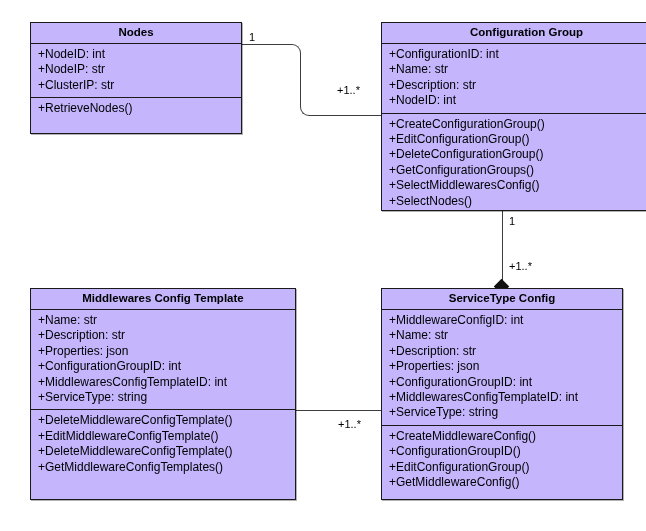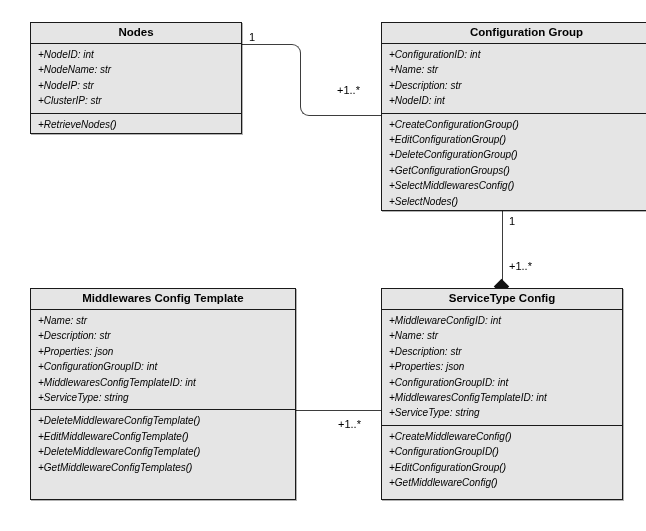--- a/index.html
+++ b/index.html
@@ -14,47 +14,46 @@
   #canvas {
     position: relative;
     width: 646px;
     height: 531px;
     background: #ffffff;
     overflow: hidden;
   }
   .uml-class {
     position: absolute;
     box-sizing: border-box;
-    background: #e5e5e5;
+    background: #c4b5fd;
     border: 1.5px solid #1a1a1a;
     box-shadow: 1px 1px 0 rgba(0,0,0,0.30);
   }
   .uml-title {
     text-align: center;
     font-weight: bold;
     font-size: 11.5px;
     color: #000000;
     padding: 3px 4px 4px 4px;
     line-height: 13px;
     border-bottom: 1.5px solid #1a1a1a;
     white-space: nowrap;
   }
   .uml-compartment {
     padding: 3px 0 4px 0;
   }
   .uml-compartment.divided {
     border-top: 1.5px solid #1a1a1a;
   }
   .uml-row {
-    font-size: 10px;
+    font-size: 12px;
     color: #000000;
     line-height: 15.4px;
     padding: 0 0 0 7px;
     white-space: nowrap;
-    font-style: italic;
   }
   
   .edge-h {
     position: absolute;
     height: 0;
     border-top: 1.3px solid #3d3d3d;
   }
   .edge-v {
     position: absolute;
     width: 0;
@@ -112,21 +111,20 @@
   <div class="mult-label" style="left:509px; top:215px;">1</div>
   <div class="mult-label" style="left:509px; top:260px;">+1..*</div>
 
   <div class="mult-label" style="left:277px; top:418px;">1</div>
   <div class="mult-label" style="left:338px; top:418px;">+1..*</div>
 
   <div class="uml-class" style="left:30px; top:22px; width:212px; height:112px;">
     <div class="uml-title">Nodes</div>
     <div class="uml-compartment">
       <div class="uml-row">+NodeID: int</div>
-      <div class="uml-row">+NodeName: str</div>
       <div class="uml-row">+NodeIP: str</div>
       <div class="uml-row">+ClusterIP: str</div>
     </div>
     <div class="uml-compartment divided">
       <div class="uml-row">+RetrieveNodes()</div>
     </div>
   </div>
 
   <div class="uml-class" style="left:381px; top:22px; width:291px; height:189px;">
     <div class="uml-title">Configuration Group</div>

